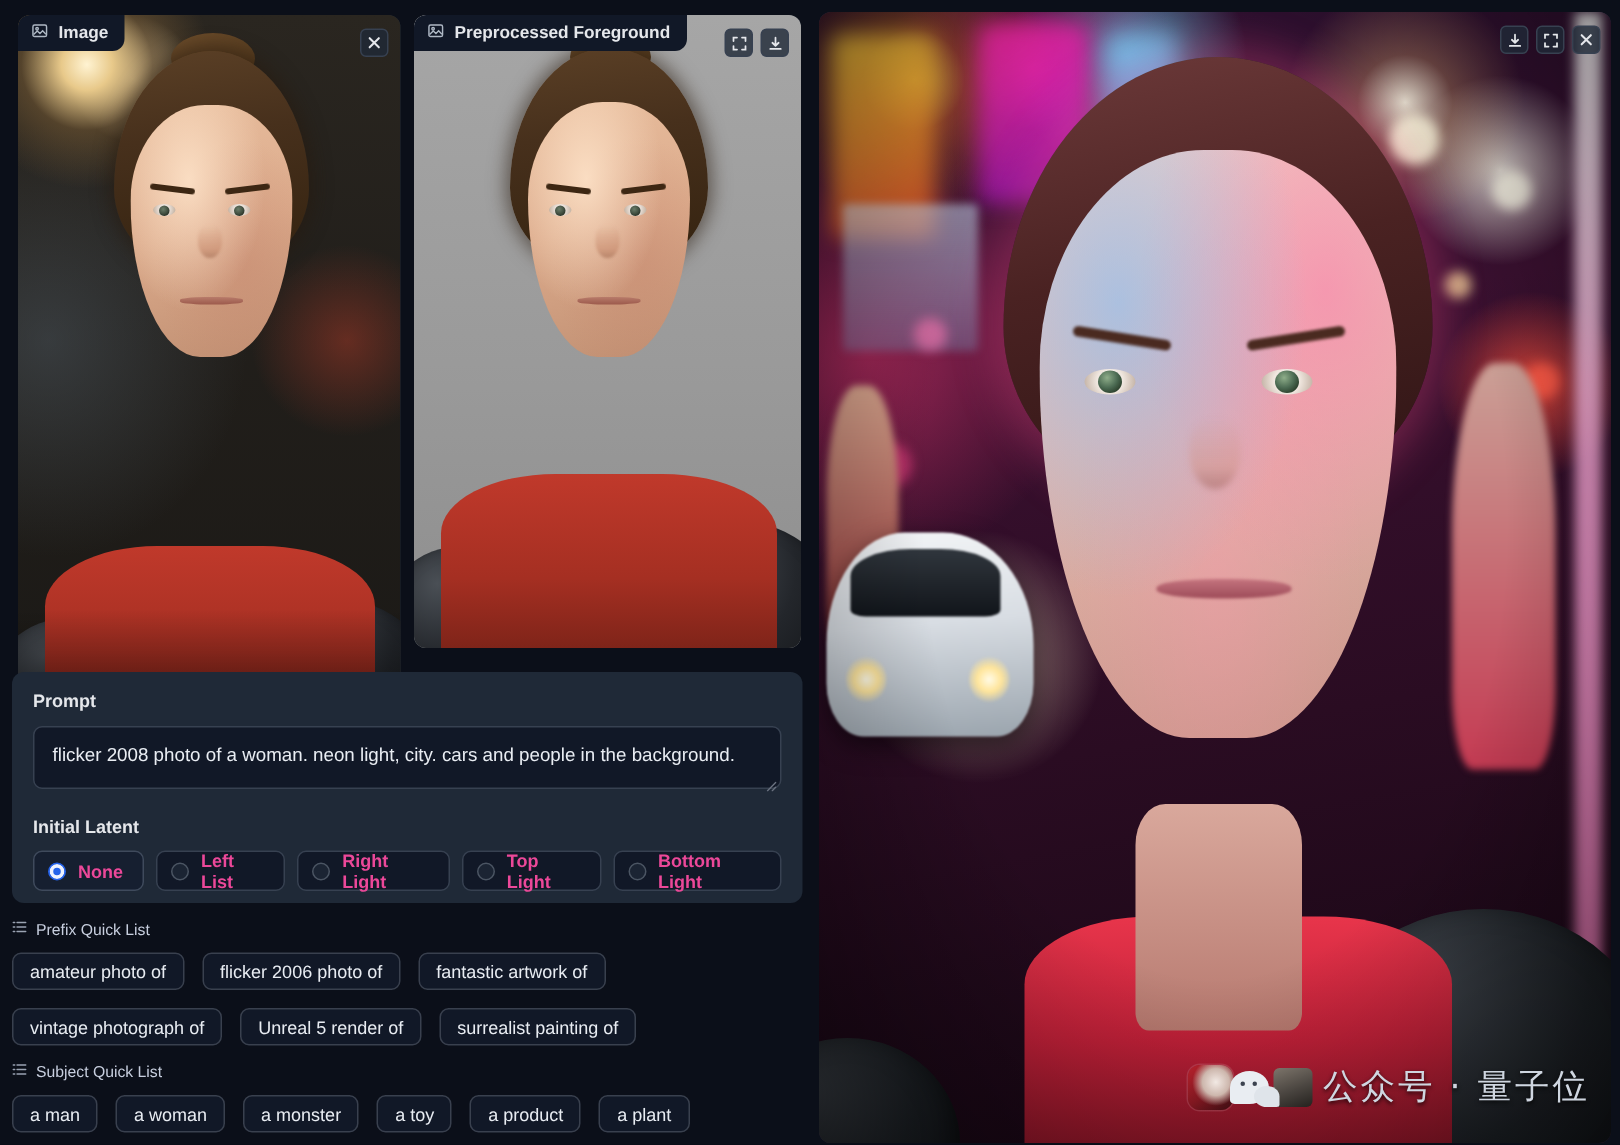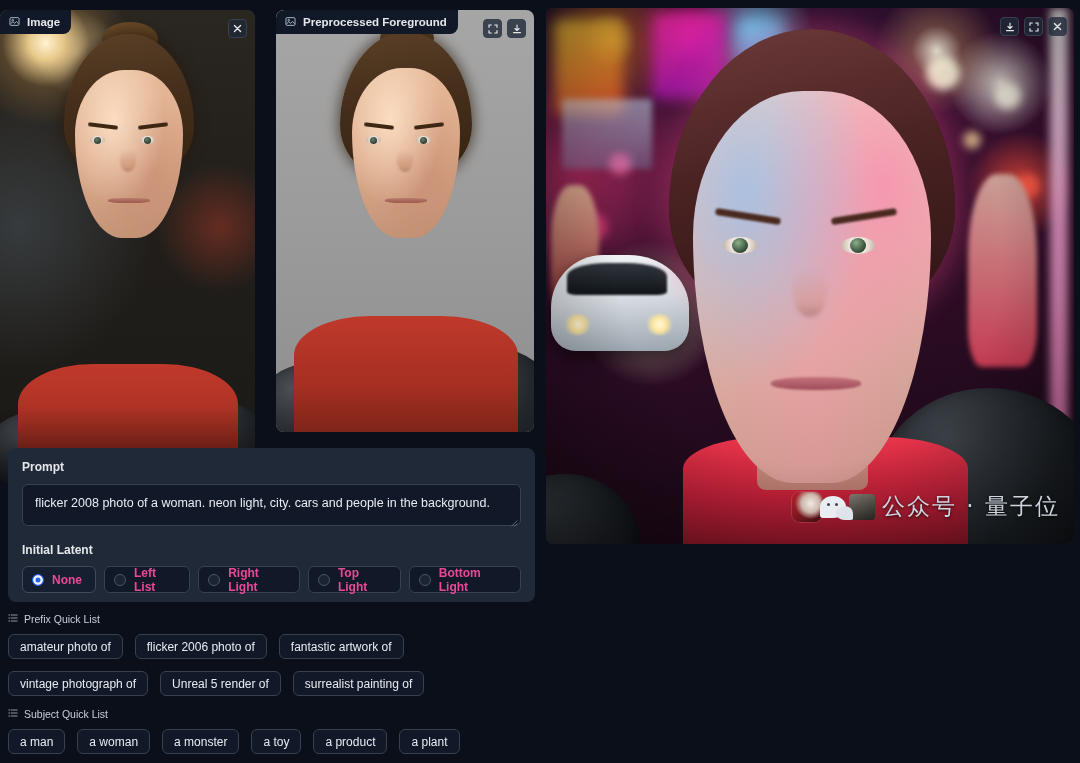--- a/index.html
+++ b/index.html
@@ -346,21 +346,21 @@
     font-size: 23px; color: #cfd6e0; letter-spacing: 2px;
     font-family: "DejaVu Sans", sans-serif; font-weight: 400;
     text-shadow: 0 1px 3px rgba(0,0,0,.8);
   }
 </style>
 </head>
 <body>
 
 <div class="app">
 
-  <div class="panel" style="left:0; top:10px; width:255px; height:472px;">
+  <div class="panel" style="left:12px; top:10px; width:255px; height:472px;">
     <div class="img-wrap">
       <div class="img-canvas boxer">
         <div class="bx-bg"></div>
 
         <div class="bx-glove" style="left:-18px; bottom:-26px; width:104px; height:96px;"></div>
         <div class="bx-glove" style="right:-22px; bottom:-34px; width:126px; height:116px;"></div>
 
         <div class="bx-top" style="left:18px; bottom:0; width:220px; height:118px;"></div>
         <div class="bx-neck" style="left:92px; top:254px; width:72px; height:86px;"></div>
 
@@ -449,21 +449,21 @@
         </svg>
       </div>
       <div class="icon-btn" title="Download">
         <svg width="10" height="10" viewBox="0 0 12 12" fill="none" stroke="#e5e7eb" stroke-width="1.4" stroke-linecap="round" stroke-linejoin="round">
           <path d="M6 1.3v6.2M3.5 5.4L6 7.8l2.5-2.4M1.8 10.3h8.4"></path>
         </svg>
       </div>
     </div>
   </div>
 
-  <div class="panel" style="left:546px; top:8px; width:528px; height:536px;">
+  <div class="panel" style="left:546px; top:8px; width:528px; height:754px;">
     <div class="img-wrap">
       <div class="img-canvas neon">
         <div class="nn-bg"></div>
         <div class="nn-signL"></div>
         <div class="nn-signM"></div>
         <div class="nn-signC"></div>
         <div class="nn-window"></div>
 
         <div class="nn-bokeh" style="left:72%; top:9%; width:34px; height:34px; background:rgba(255,250,225,.85);"></div>
         <div class="nn-bokeh" style="left:85%; top:14%; width:26px; height:26px; background:rgba(255,252,235,.8);"></div>

